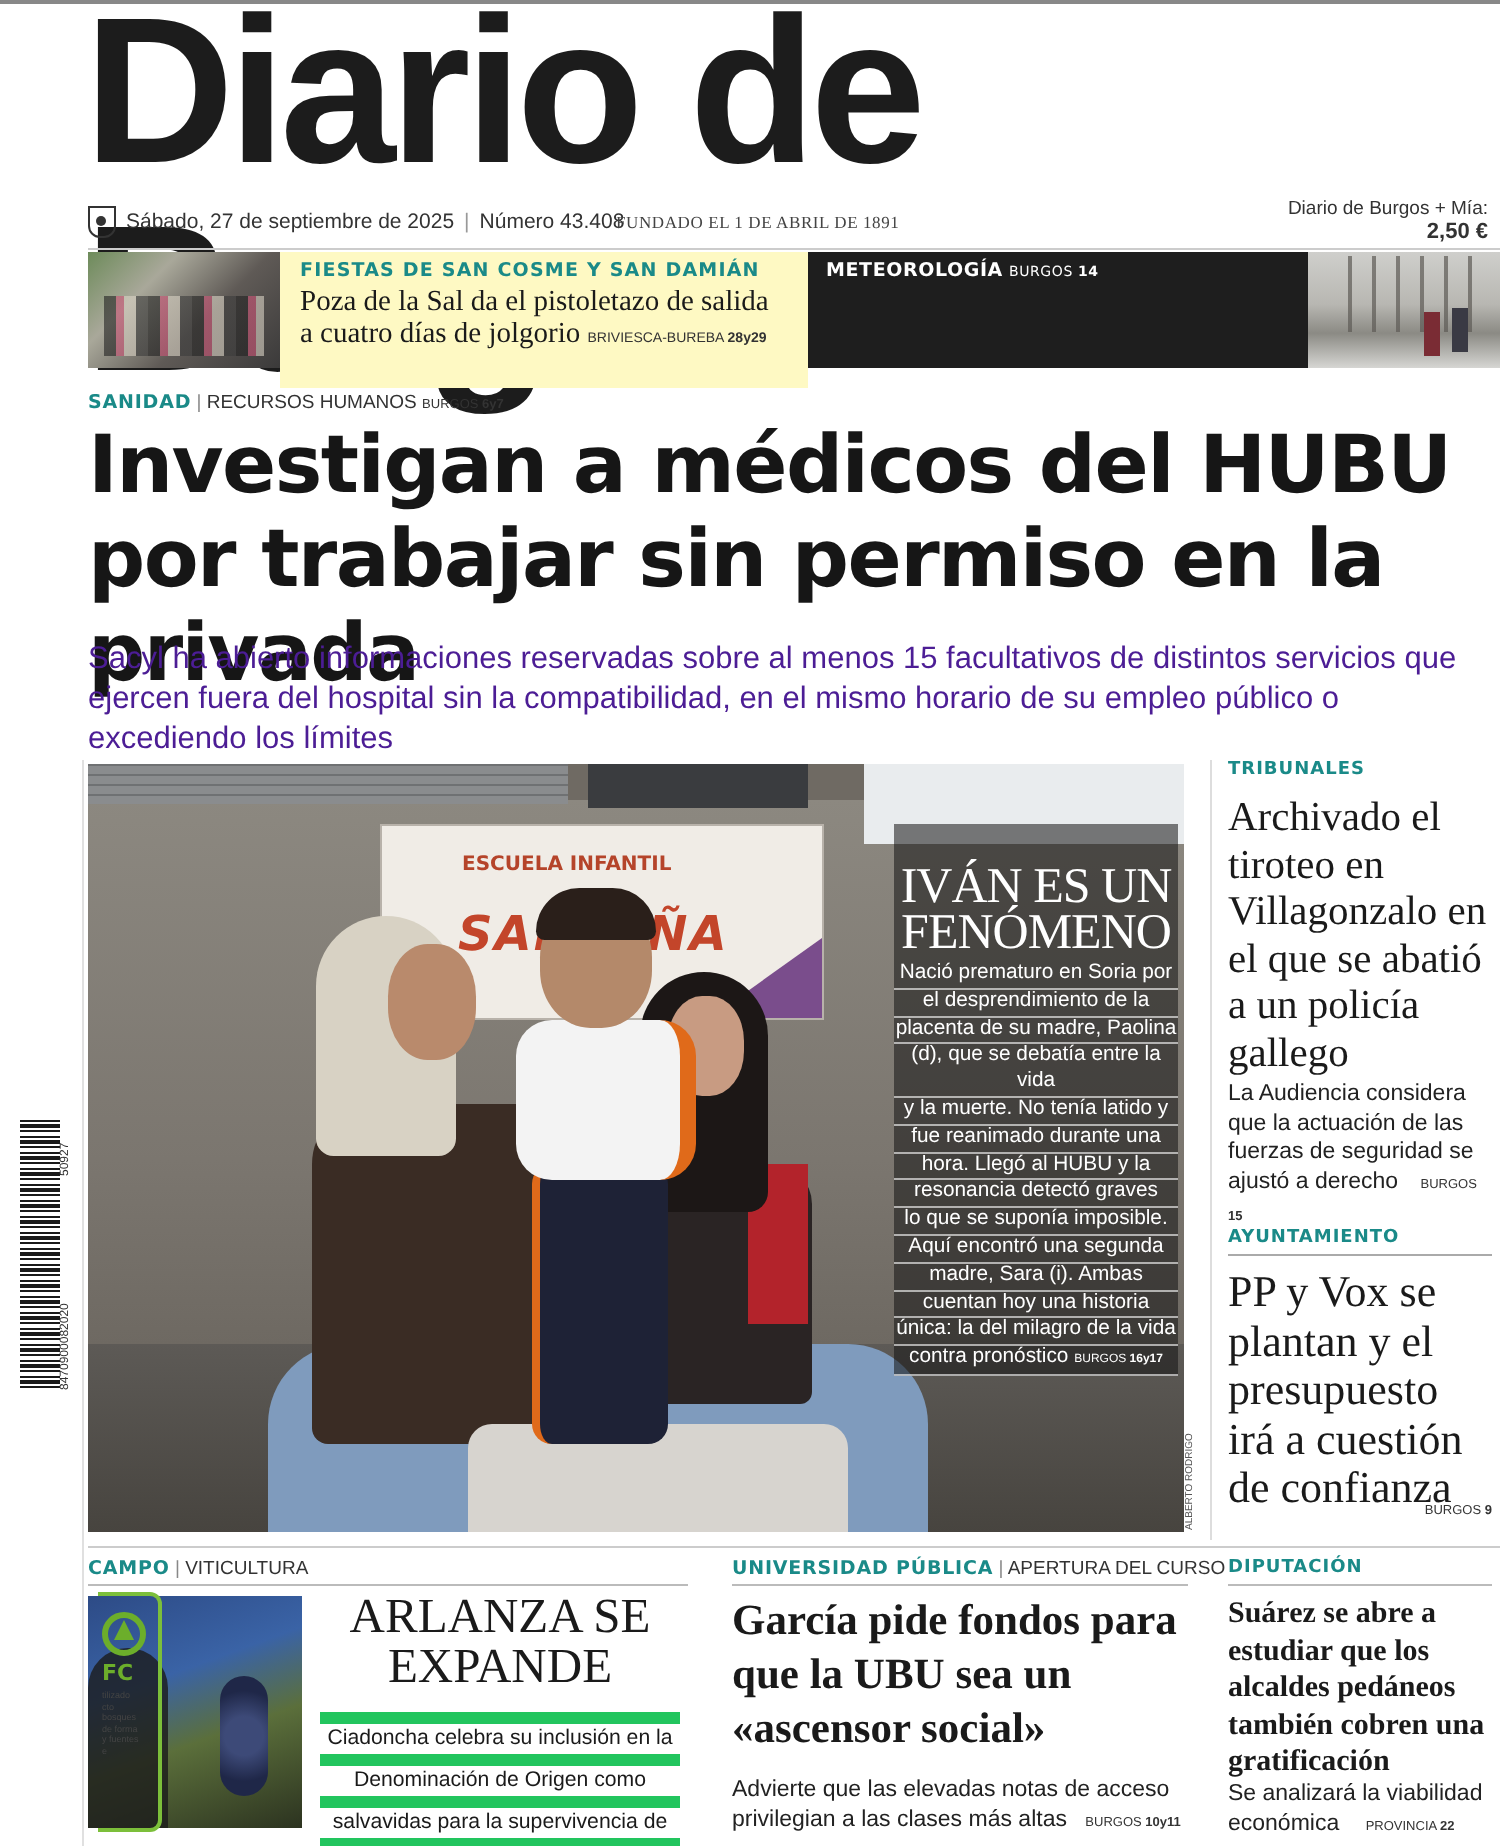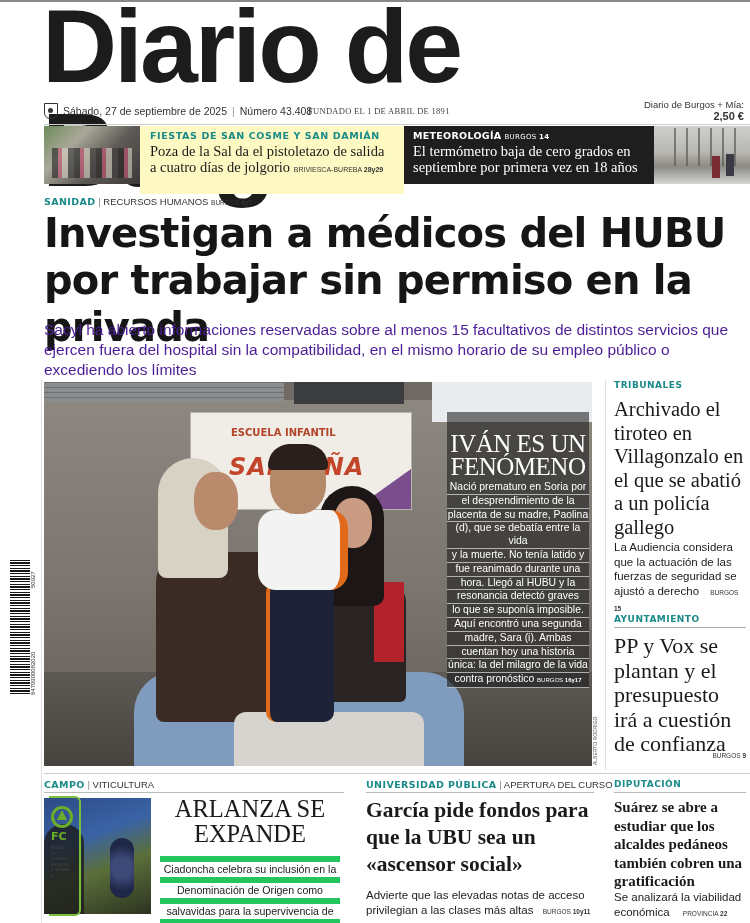--- a/index.html
+++ b/index.html
@@ -146,21 +146,20 @@
     <div class="kicker teal">FIESTAS DE SAN COSME Y SAN DAMIÁN</div>
     <div class="head">
       <span>Poza de la Sal da el pistoletazo de salida a cuatro días de jolgorio</span>
       <span class="ref"><span>BRIVIESCA-BUREBA</span> <b>28y29</b></span>
     </div>
   </div>
   <div class="abs" id="promo-right">
     <div class="kicker">
       <span>METEOROLOGÍA</span><small><span>BURGOS</span> <b>14</b></small>
     </div>
-    <div class="head">El termómetro baja de cero grados en septiembre por primera vez en 18 años</div>
   </div>
   <div class="abs" id="promo-right-img"></div>
 </div>
 
 <div class="abs" id="lead-kicker">
   <span class="k teal">SANIDAD</span>
   <span style="color:#888"> | </span>
   <span>RECURSOS HUMANOS</span>
   <span class="small"><span>BURGOS</span> <b>6y7</b></span>
 </div>

